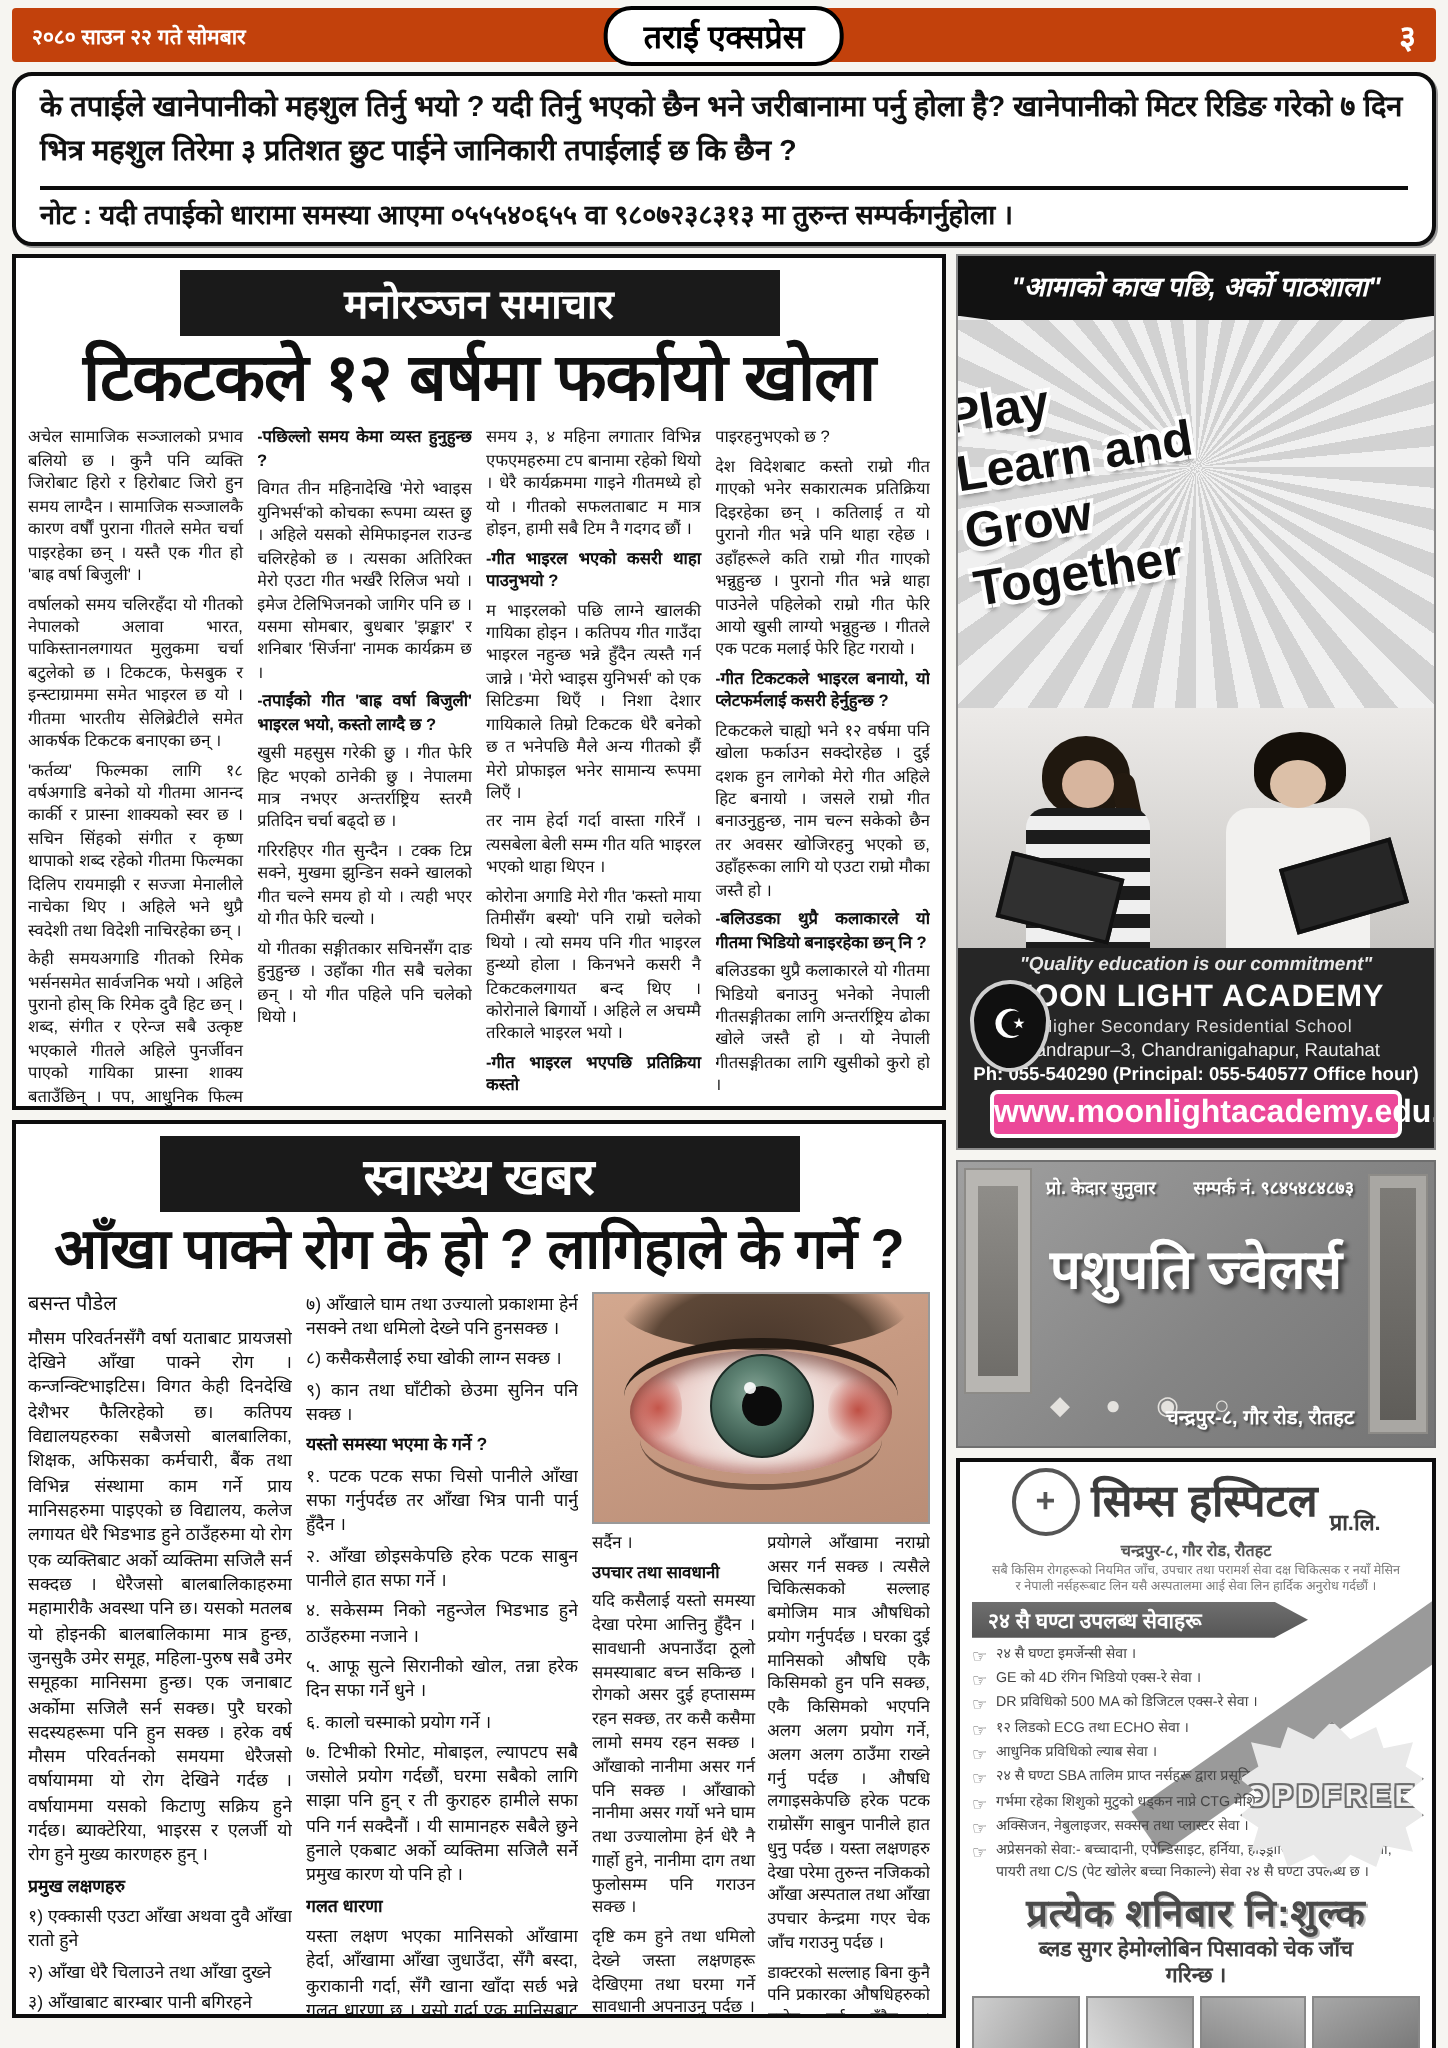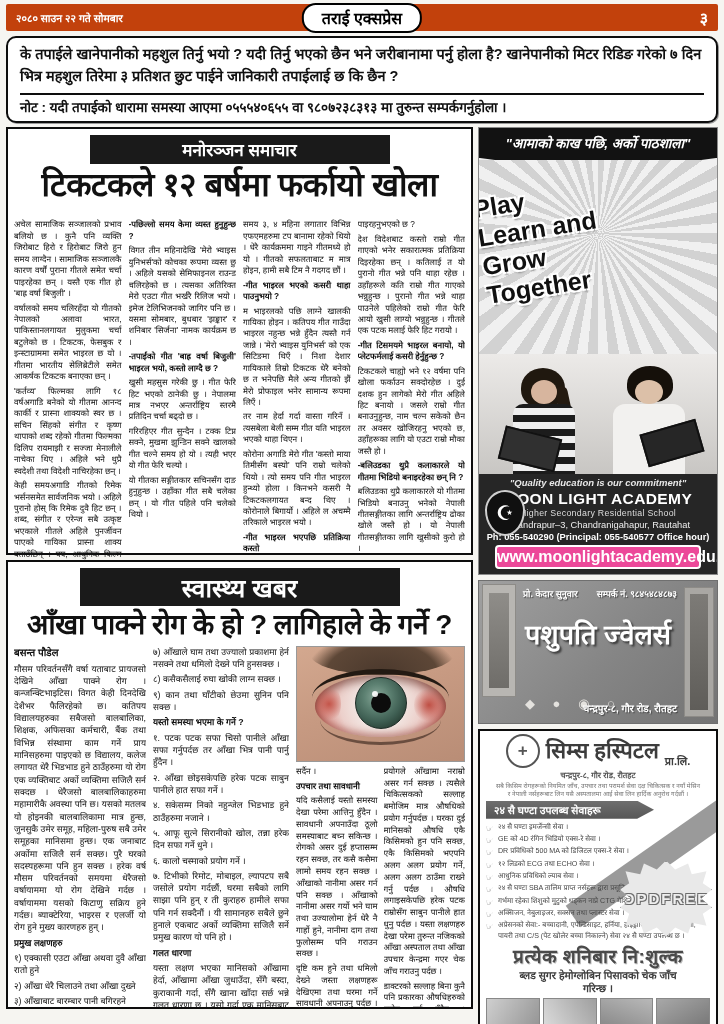--- a/index.html
+++ b/index.html
@@ -18,36 +18,36 @@
   .notice-body { font-size:14.5px; font-weight:bold; line-height:1.5; }
   .notice-note { border-top:2px solid #0d0d0d; margin-top:5px; padding:3px 0 2px; font-size:13.5px; font-weight:bold; }
 
   
   .main { display:flex; gap:5px; margin-top:4px; }
   .left-col { width:467px; }
   .rail { width:240px; }
 
   .article-box { background:#fff; border:2.5px solid #0d0d0d; padding:4px 6px; }
   .section-label { background:#1a1a1a; color:#fff; text-align:center; margin:2px auto; }
-  .ent-label { width:300px; font-size:17px; font-weight:bold; padding:3px 0; }
+  .ent-label { width:300px; font-size:20px; font-weight:bold; padding:3px 0; }
   .health-label { width:320px; font-size:25px; font-weight:bold; padding:2px 0; }
   .headline { font-weight:800; text-align:center; line-height:1.12; letter-spacing:-0.5px; }
-  .ent-headline { font-size:33px; margin:3px 0 16px; }
+  .ent-headline { font-size:33px; margin:3px 0 6px; }
   .health-headline { font-size:28px; margin:3px 0 6px; }
 
   .cols { display:flex; gap:7px; text-align:justify; }
   .col { flex:1; overflow:hidden; }
   .ent-cols { height:342px; font-size:8.3px; line-height:1.38; }
   .health-cols { height:362px; font-size:8.8px; line-height:1.4; }
   .health-cols .hc1 { flex:0 0 132px; }
   .health-cols .hc2 { flex:0 0 136px; }
   .health-cols .hc3 { flex:1; }
   .col p { margin:0 0 3px; }
   .col p.bold { font-weight:bold; }
-  .byline { font-size:10px; font-weight:bold; margin-bottom:2px; }
+  .byline { font-size:10px; font-weight:normal; margin-bottom:2px; }
 
   .ent-box { height:428px; }
   .health-box { height:449px; margin-top:5px; overflow:hidden; }
 
   
   .eye-photo { position:relative; width:100%; height:116px; margin-bottom:4px; overflow:hidden; border:1px solid #999;
     background:linear-gradient(160deg,#d3a88f 0%,#c79a82 45%,#b98d76 100%); }
   .eyebrow { position:absolute; left:8%; top:-14px; width:86%; height:42px; border-radius:50%; background:radial-gradient(ellipse at 50% 100%, #4a382c 0%, #5d4737 55%, rgba(93,71,55,0) 75%); }
   .sclera { position:absolute; left:11%; top:28px; width:78%; height:62px; border-radius:50%;
     background:radial-gradient(circle at 50% 48%, #f2e8e4 28%, #ecd0cb 55%, #dfa29b 75%, #c4655c 95%);
@@ -174,21 +174,21 @@
               <p>समय ३, ४ महिना लगातार विभिन्न एफएमहरुमा टप बानामा रहेको थियो । धेरै कार्यक्रममा गाइने गीतमध्ये हो यो । गीतको सफलताबाट म मात्र होइन, हामी सबै टिम नै गदगद छौं ।</p>
               <p class="bold">-गीत भाइरल भएको कसरी थाहा पाउनुभयो ?</p>
               <p>म भाइरलको पछि लाग्ने खालकी गायिका होइन । कतिपय गीत गाउँदा भाइरल नहुन्छ भन्ने हुँदैन त्यस्तै गर्न जान्ने । 'मेरो भ्वाइस युनिभर्स' को एक सिटिङमा थिएँ । निशा देशार गायिकाले तिम्रो टिकटक धेरै बनेको छ त भनेपछि मैले अन्य गीतको झैं मेरो प्रोफाइल भनेर सामान्य रूपमा लिएँ ।</p>
               <p>तर नाम हेर्दा गर्दा वास्ता गरिनँ । त्यसबेला बेली सम्म गीत यति भाइरल भएको थाहा थिएन ।</p>
               <p>कोरोना अगाडि मेरो गीत 'कस्तो माया तिमीसँग बस्यो' पनि राम्रो चलेको थियो । त्यो समय पनि गीत भाइरल हुन्थ्यो होला । किनभने कसरी नै टिकटकलगायत बन्द थिए । कोरोनाले बिगार्यो । अहिले ल अचम्मै तरिकाले भाइरल भयो ।</p>
               <p class="bold">-गीत भाइरल भएपछि प्रतिक्रिया कस्तो</p>
             </div>
           <div class="col">
               <p>पाइरहनुभएको छ ?</p>
               <p>देश विदेशबाट कस्तो राम्रो गीत गाएको भनेर सकारात्मक प्रतिक्रिया दिइरहेका छन् । कतिलाई त यो पुरानो गीत भन्ने पनि थाहा रहेछ । उहाँहरूले कति राम्रो गीत गाएको भन्नुहुन्छ । पुरानो गीत भन्ने थाहा पाउनेले पहिलेको राम्रो गीत फेरि आयो खुसी लाग्यो भन्नुहुन्छ । गीतले एक पटक मलाई फेरि हिट गरायो ।</p>
-              <p class="bold">-गीत टिसमयमे भाइरल बनायो, यो प्लेटफर्मलाई कसरी हेर्नुहुन्छ ?</p>
+              <p class="bold">-गीत टिकटकले भाइरल बनायो, यो प्लेटफर्मलाई कसरी हेर्नुहुन्छ ?</p>
               <p>टिकटकले चाह्यो भने १२ वर्षमा पनि खोला फर्काउन सक्दोरहेछ । दुई दशक हुन लागेको मेरो गीत अहिले हिट बनायो । जसले राम्रो गीत बनाउनुहुन्छ, नाम चल्न सकेको छैन तर अवसर खोजिरहनु भएको छ, उहाँहरूका लागि यो एउटा राम्रो मौका जस्तै हो ।</p>
               <p class="bold">-बलिउडका थुप्रै कलाकारले यो गीतमा भिडियो बनाइरहेका छन् नि ?</p>
               <p>बलिउडका थुप्रै कलाकारले यो गीतमा भिडियो बनाउनु भनेको नेपाली गीतसङ्गीतका लागि अन्तर्राष्ट्रिय ढोका खोले जस्तै हो । यो नेपाली गीतसङ्गीतका लागि खुसीको कुरो हो ।</p>
             </div>
         </div>
       </article>
 
       <article class="article-box health-box">
         <div class="section-label health-label">स्वास्थ्य खबर</div>
         <h2 class="headline health-headline">आँखा पाक्ने रोग के हो ? लागिहाले के गर्ने ?</h2>

